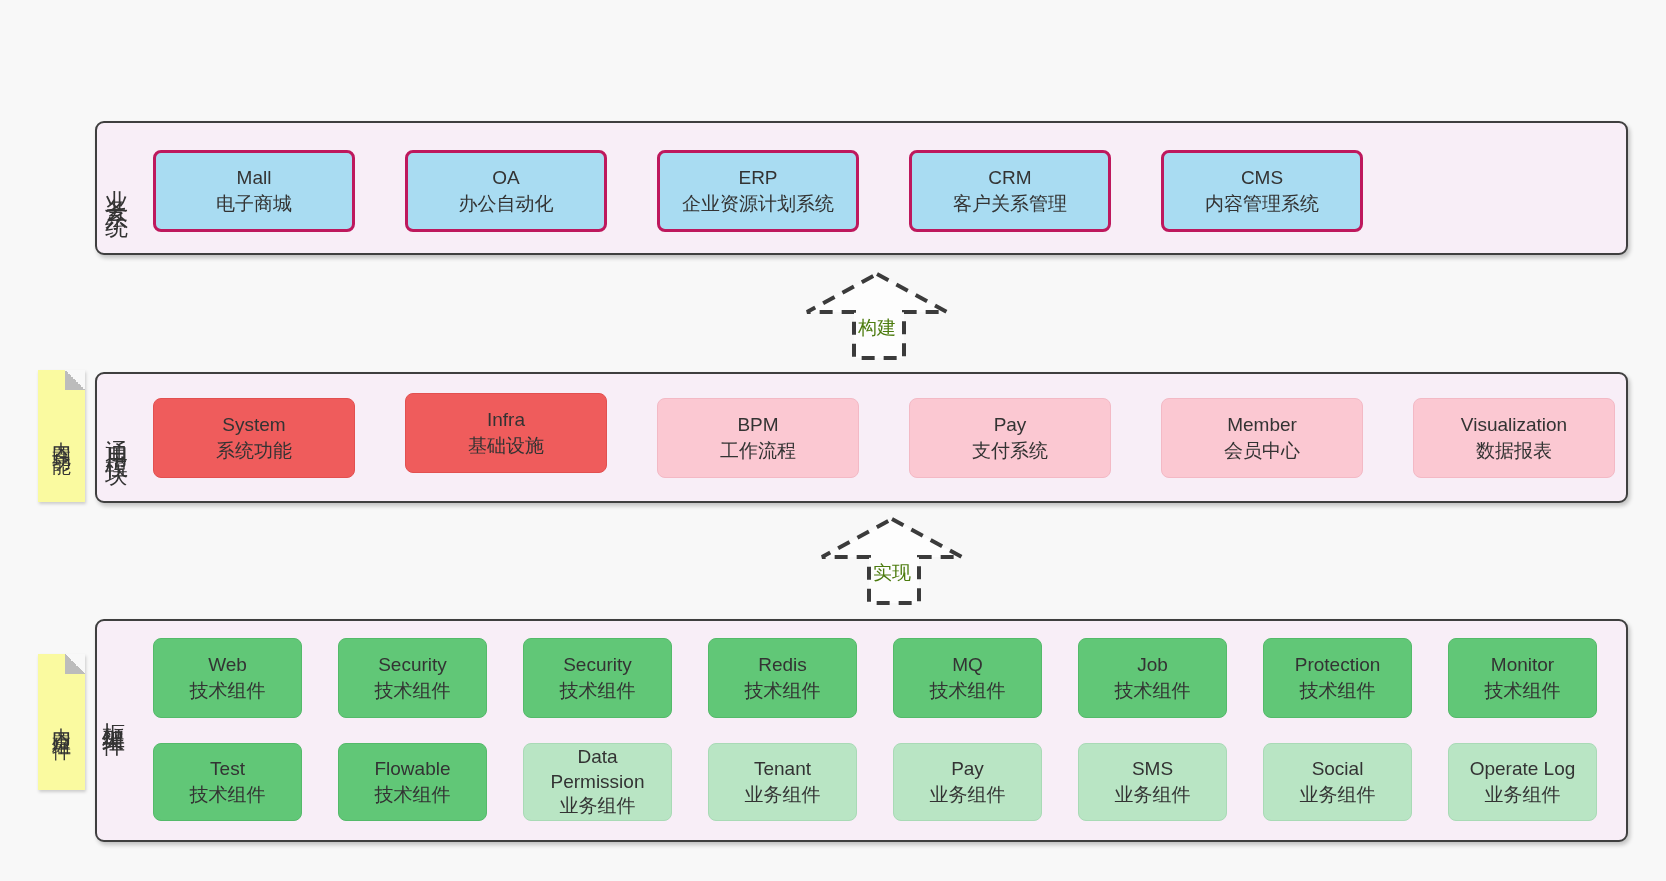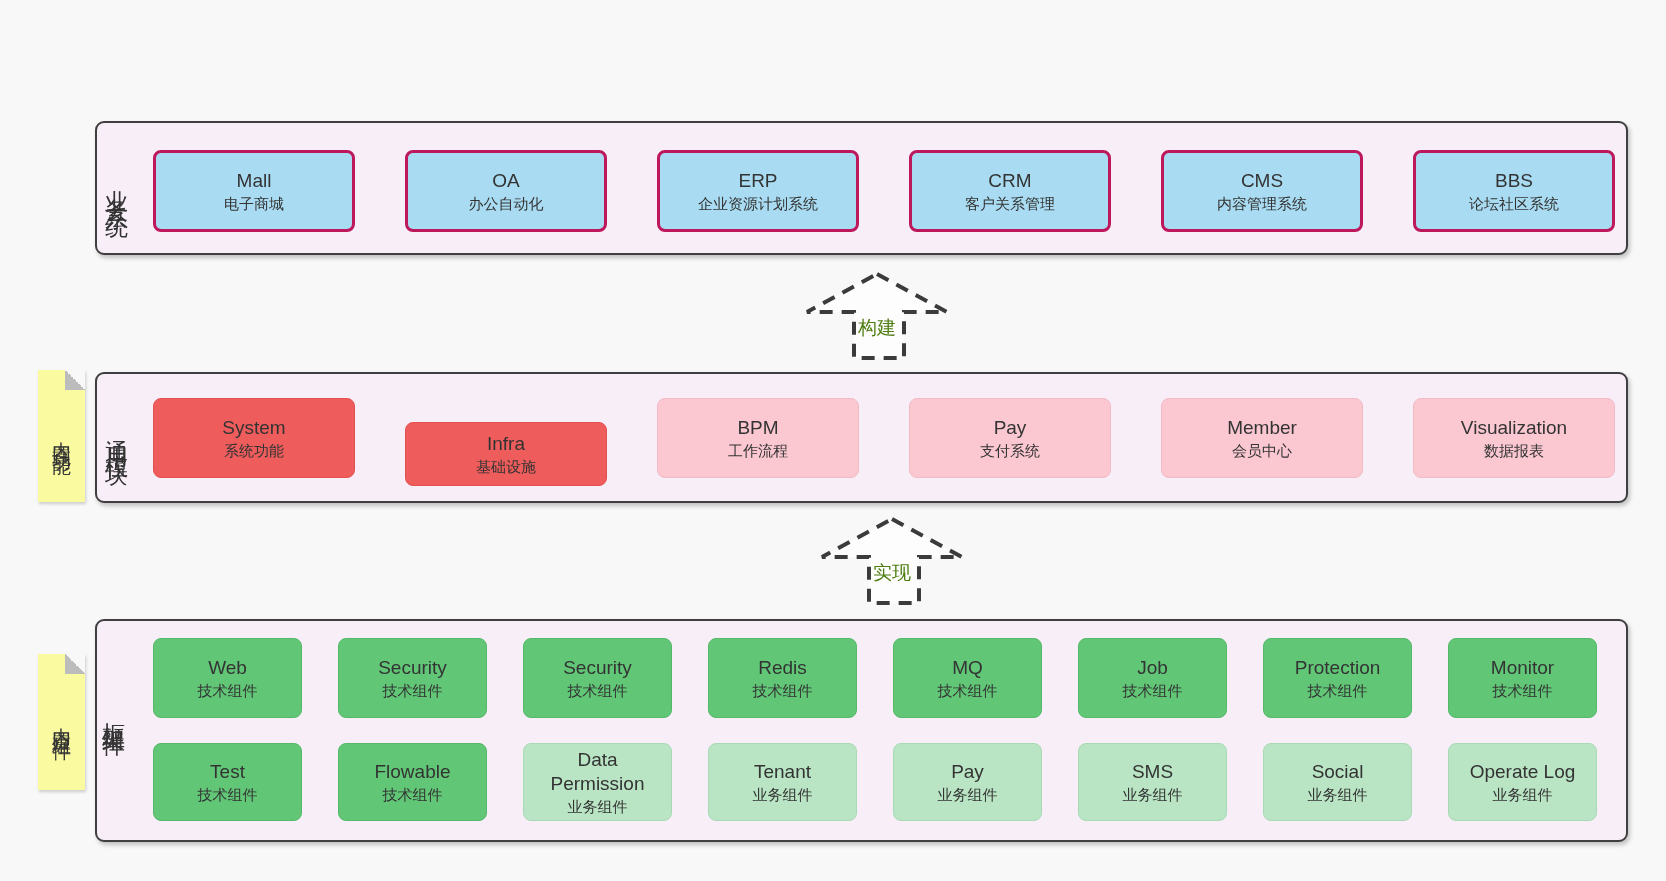--- a/index.html
+++ b/index.html
@@ -19,21 +19,21 @@
   .tab{position:absolute;left:38px;width:47px;background:#fafaa0;box-shadow:1px 2px 3px rgba(0,0,0,0.18);}
   #tab-features{top:370px;height:132px;}
   #tab-components{top:654px;height:136px;}
   .fold{position:absolute;top:0;right:0;width:20px;height:20px;
         background:linear-gradient(225deg,#f8f8f8 0 50%,#bcbcbc 50% 100%);}
   .tab-text{position:absolute;left:50%;top:50%;transform:translate(-50%,-50%);
             writing-mode:vertical-rl;text-orientation:upright;font-size:19px;letter-spacing:5px;color:#333;white-space:nowrap;}
   .box{position:absolute;display:flex;flex-direction:column;justify-content:center;align-items:center;
        text-align:center;border-radius:8px;line-height:1.38;box-sizing:border-box;padding:2px 6px;}
   .box .en{font-size:19px;}
-  .box .zh{font-size:15px;}
+  .box .zh{font-size:19px;}
   .w6{width:202px;height:82px;}
   .w8{width:149px;height:80px;}
   .blue{background:#a9dcf2;border:3px solid #be185d;}
   .red{background:#ef5c5c;border:1px solid #e25050;}
   .pink{background:#fbc8d2;border:1px solid #f3b9c5;}
   .green{background:#61c777;border:1px solid #54ba6a;}
   .green-light{background:#b9e5c4;border:1px solid #a9dab6;}
   .arrow{position:absolute;width:146px;height:92px;}
   #arrow-build{left:804px;top:270px;}
   #arrow-implement{left:819px;top:515px;}
@@ -75,37 +75,33 @@
     <div class="zh">企业资源计划系统</div>
   </div>
   <div class="box w6 blue" style="left:909px;top:150px;">
     <div class="en">CRM</div>
     <div class="zh">客户关系管理</div>
   </div>
   <div class="box w6 blue" style="left:1161px;top:150px;">
     <div class="en">CMS</div>
     <div class="zh">内容管理系统</div>
   </div>
-  <div class="box w6 blue" style="left:1413px;top:150px;">
-    <div class="en">BBS</div>
-    <div class="zh">论坛社区系统</div>
-  </div>
 
   <div class="arrow" id="arrow-build">
     <svg width="146" height="92" viewBox="0 0 146 92">
       <polygon points="73,4 143,42 100,42 100,88 50,88 50,42 3,42" fill="#fdfdfd" stroke="#3b3b3b" stroke-width="4" stroke-dasharray="13 9"></polygon>
     </svg>
     <div class="arrow-label">构建</div>
   </div>
 
   <div class="box w6 red" style="left:153px;top:398px;height:80px;">
     <div class="en">System</div>
     <div class="zh">系统功能</div>
   </div>
-  <div class="box w6 red" style="left:405px;top:422px;height:64px;text-align:right;">
+  <div class="box w6 red" style="left:405px;top:393px;height:80px;text-align:right;">
     <div class="en">Infra</div>
     <div class="zh">基础设施</div>
   </div>
   <div class="box w6 pink" style="left:657px;top:398px;height:80px;">
     <div class="en">BPM</div>
     <div class="zh">工作流程</div>
   </div>
   <div class="box w6 pink" style="left:909px;top:398px;height:80px;">
     <div class="en">Pay</div>
     <div class="zh">支付系统</div>

